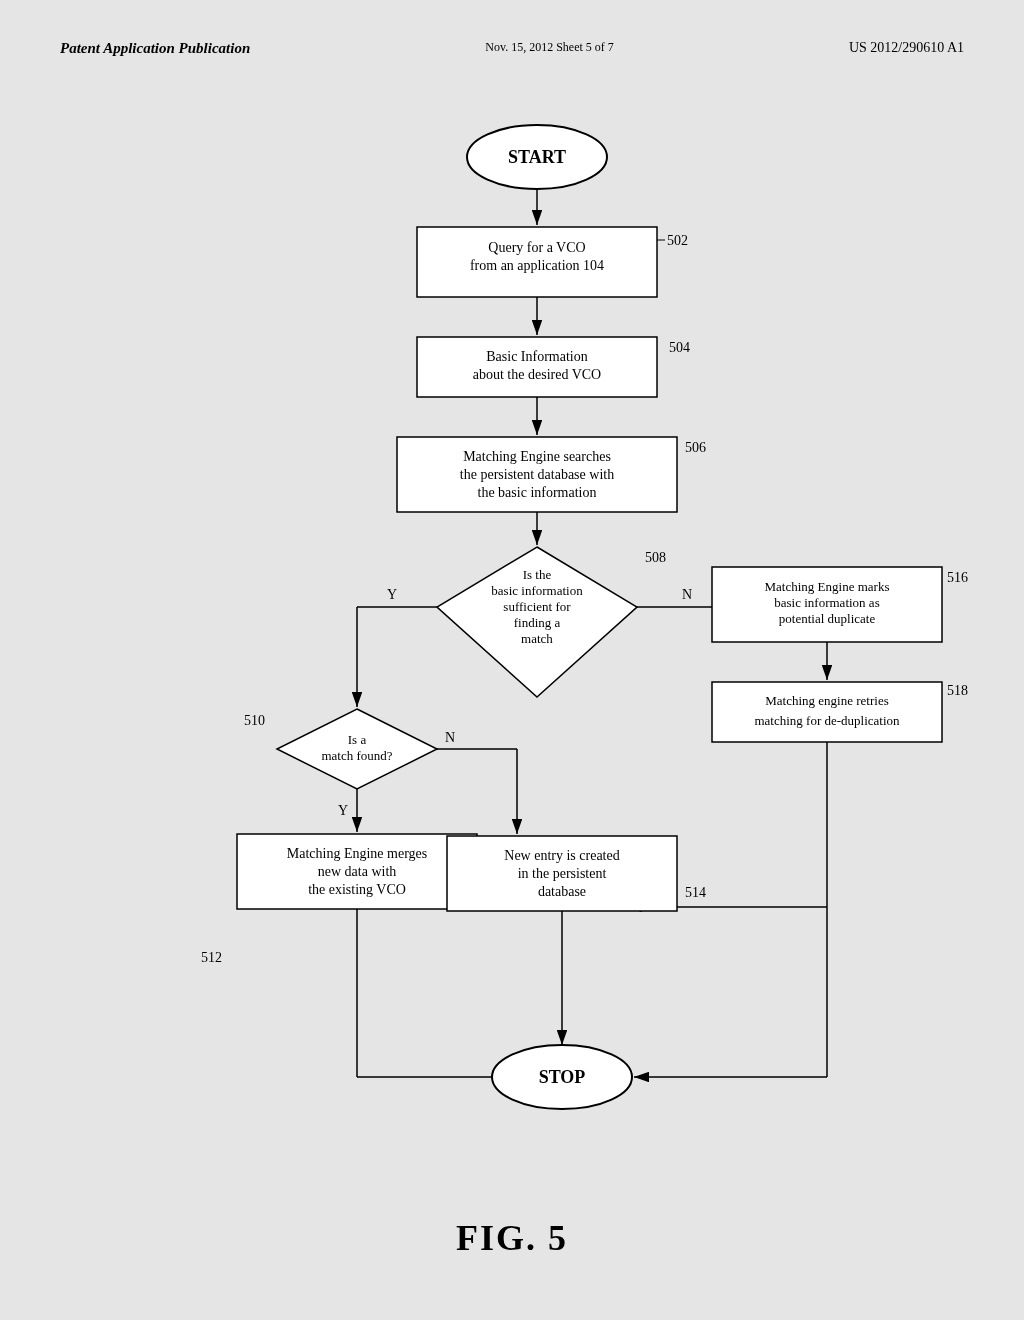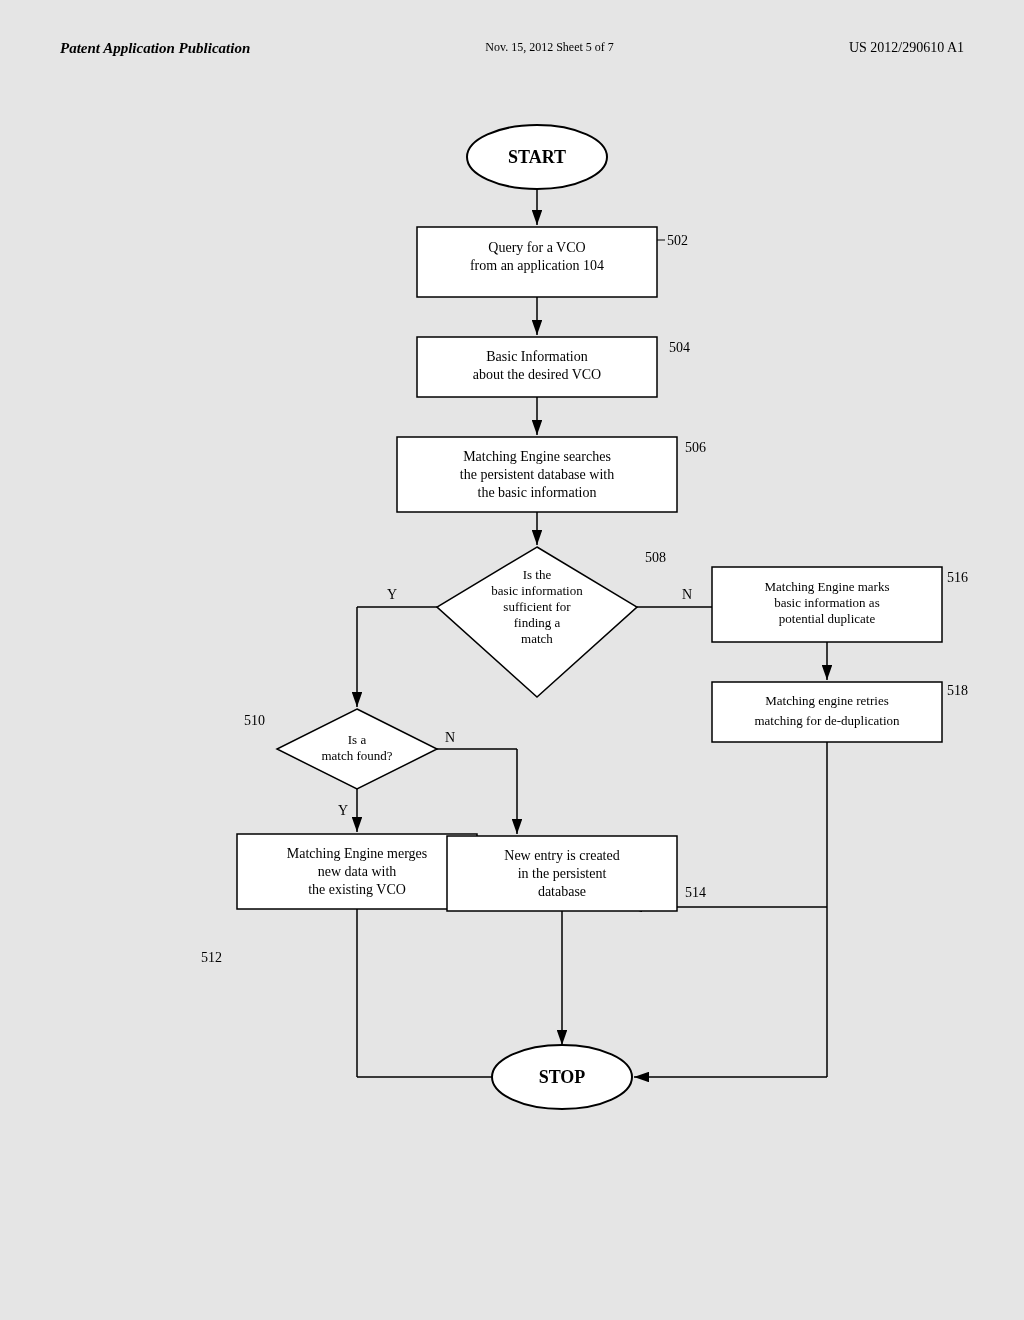--- a/index.html
+++ b/index.html
@@ -190,13 +190,14 @@
 
       <ellipse cx="515" cy="1000" rx="70" ry="32" fill="white" stroke="black" stroke-width="2"></ellipse>
       <text x="515" y="1006" text-anchor="middle" font-size="18" font-family="Times New Roman" font-weight="bold">STOP</text>
 
       <line x1="780" y1="1000" x2="587" y2="1000" stroke="black" stroke-width="1.5" marker-end="url(#arrowhead)"></line>
       <line x1="780" y1="830" x2="780" y2="1000" stroke="black" stroke-width="1.5"></line>
 
     </svg>
   </div>
 
+  <div class="fig-caption">FIG. 5</div>
 </div>
 
 </body></html>

